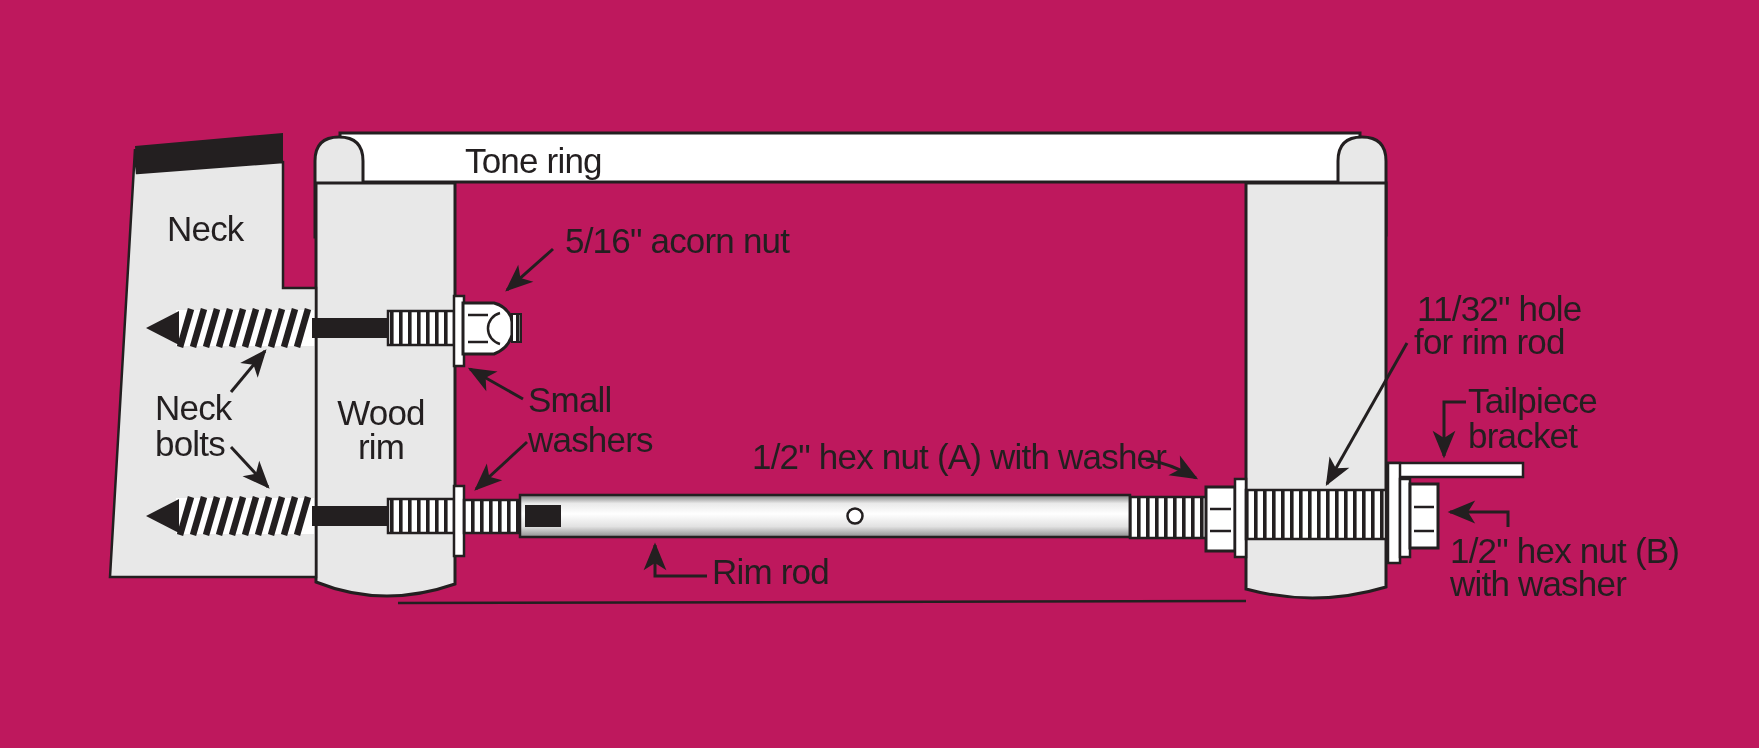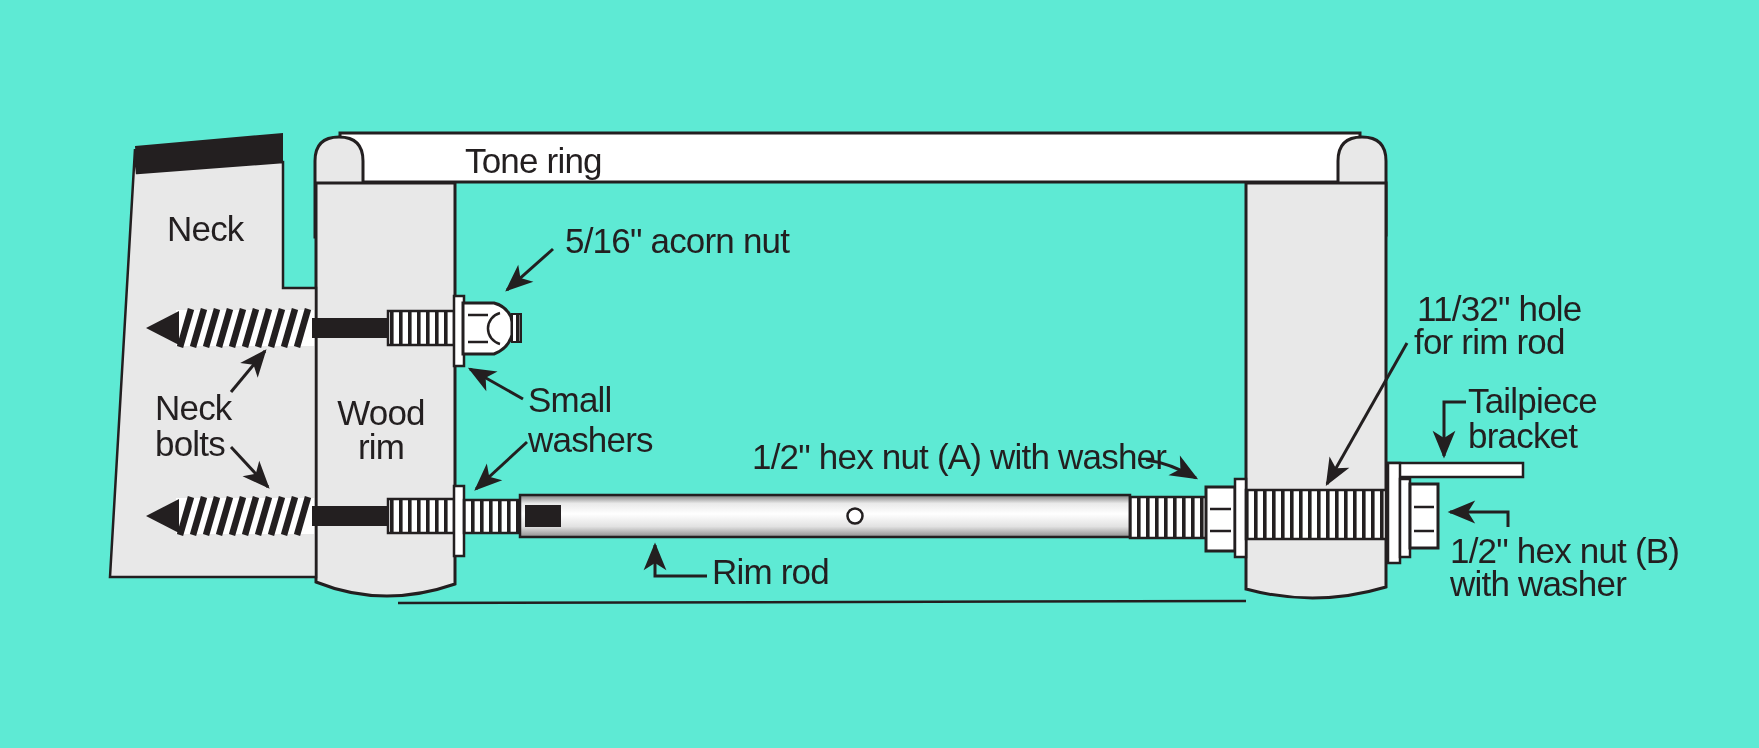--- a/index.html
+++ b/index.html
@@ -1,16 +1,16 @@
 <!DOCTYPE html>
 <html><head>
 <meta charset="utf-8">
 <style>
   html,body{margin:0;padding:0;background:#ffffff;}
-  .canvas{position:relative;width:1759px;height:748px;background:#5eead4;overflow:hidden;}
+  .canvas{position:relative;width:1759px;height:748px;background:#be185d;overflow:hidden;}
   svg{display:block;}
   .lbl{
     font-family:"Liberation Sans", sans-serif;
     font-size:35px;
     letter-spacing:-0.8px;
     fill:#231f20;
   }
 </style>
 </head>
 <body>

